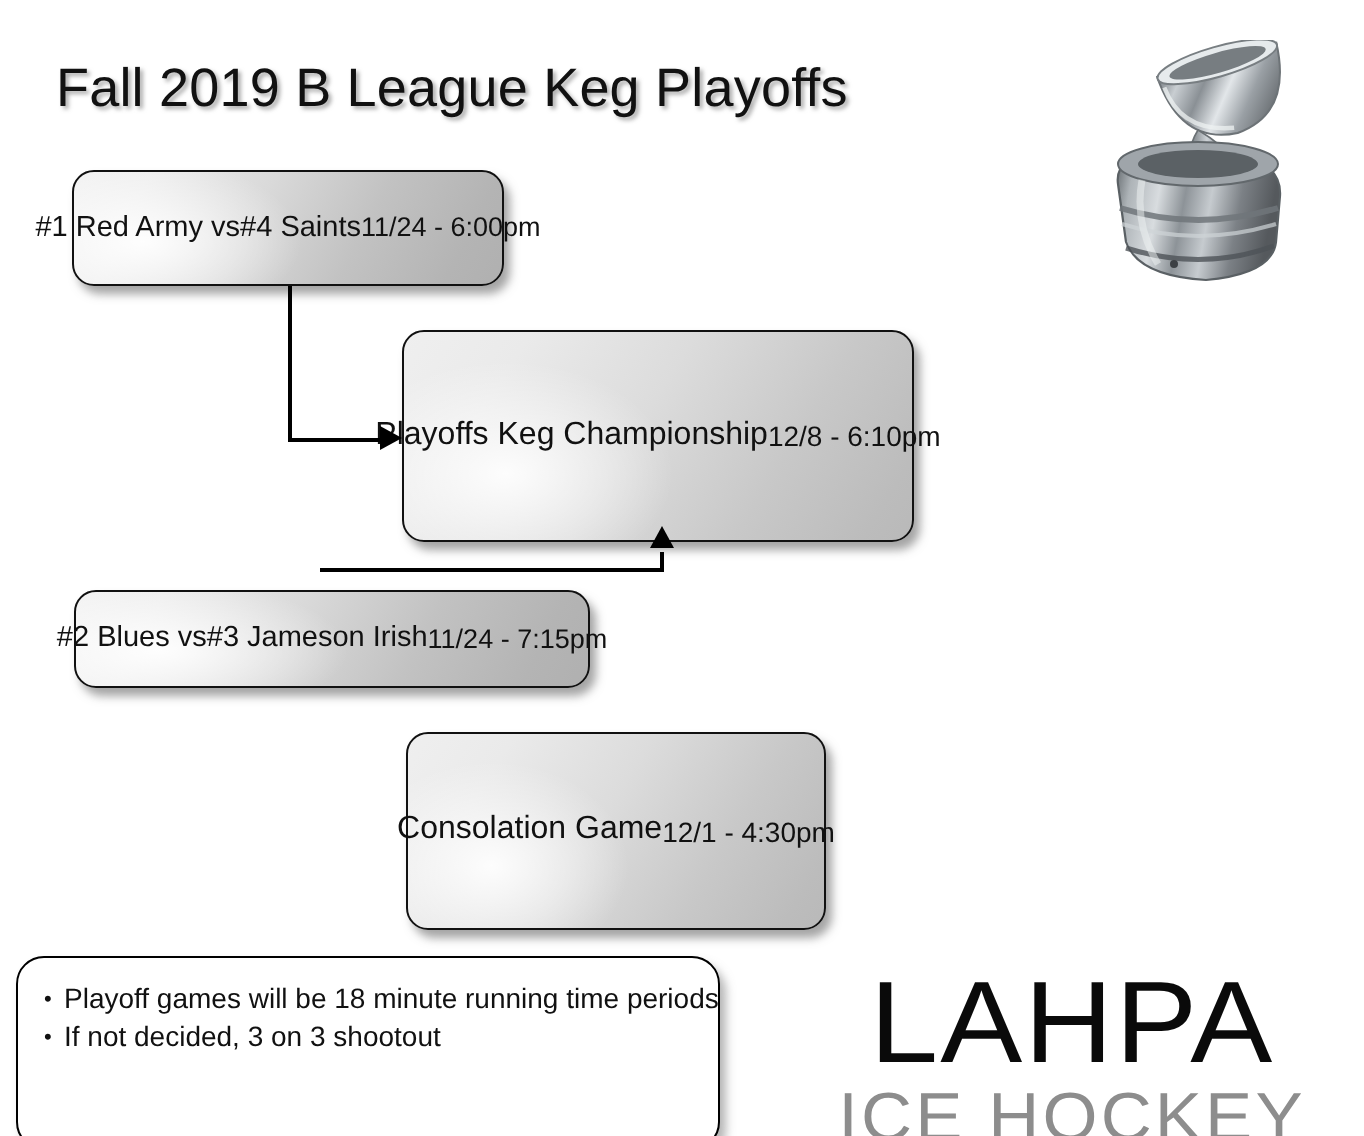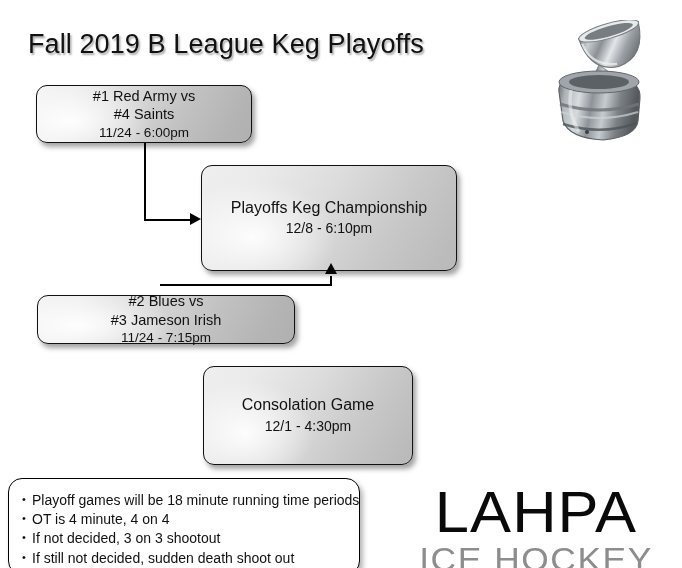--- a/index.html
+++ b/index.html
@@ -34,21 +34,21 @@
     text-shadow: 1.5px 1.5px 2px rgba(140,140,140,0.75);
   }
 
   
   .bracket-box {
     position: absolute;
     box-sizing: border-box;
     border: 1.6px solid #111111;
     border-radius: 11px;
     display: flex;
-    flex-direction: column;
+    flex-direction: row;
     align-items: center;
     justify-content: center;
     text-align: center;
     color: #111111;
     box-shadow: 3px 4px 5px rgba(90,90,90,0.55);
   }
   .bracket-box .line {
     display: block;
     white-space: nowrap;
     line-height: 1.28;
@@ -266,23 +266,21 @@
   <div class="connector conn-h1"></div>
   <div class="arrow-right"></div>
 
   <div class="connector conn-h2"></div>
   <div class="connector conn-v2"></div>
   <div class="arrow-up"></div>
 
   <div id="rules-box">
     <ul id="rules-list">
       <li>Playoff games will be 18 minute running time periods</li>
-      <li>OT is 4 minute, 4 on 4</li>
       <li>If not decided, 3 on 3 shootout</li>
-      <li>If still not decided, sudden death shoot out</li>
     </ul>
   </div>
 
   <div id="lahpa-logo">
     <div id="logo-main">LAHPA</div>
     <div id="logo-sub">ICE HOCKEY</div>
   </div>
 
 </div>
 

